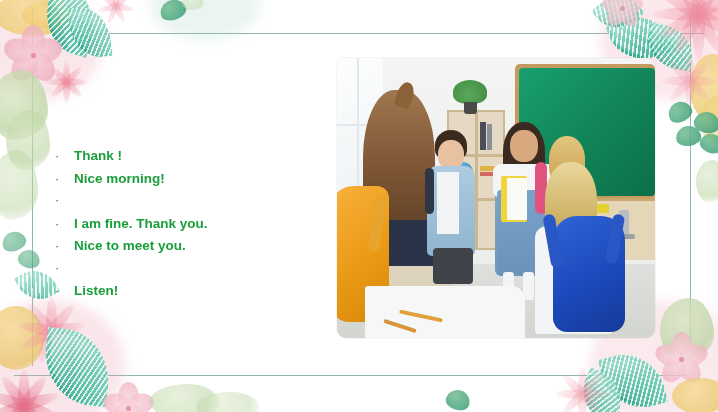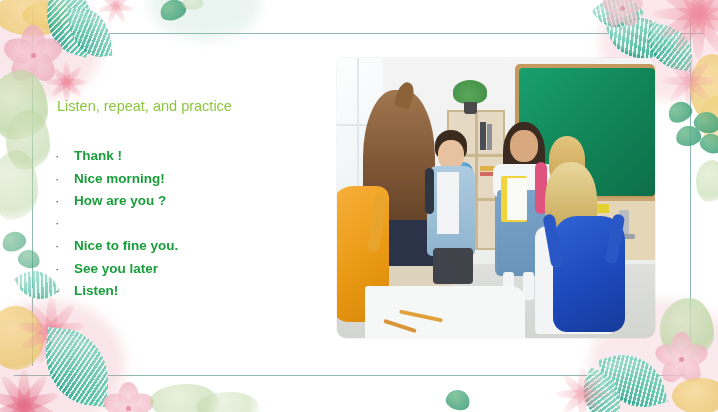--- a/index.html
+++ b/index.html
@@ -237,45 +237,43 @@
       <i></i>
     </div>
     <div class="sage" style="left:150px;top:384px;width:70px;height:34px;opacity:.55;"></div>
     <div class="sage" style="left:196px;top:392px;width:64px;height:28px;opacity:.45;"></div>
 
     <div class="sage" style="left:-8px;top:150px;width:46px;height:70px;opacity:.5;"></div>
     <div class="rleaf" style="left:2px;top:232px;width:24px;height:19px;transform:rotate(-20deg);opacity:.6;"></div>
     <div class="rleaf" style="left:18px;top:250px;width:22px;height:18px;transform:rotate(14deg);opacity:.6;"></div>
   </div>
 
-  <div id="subtitle">Listen, repeat, and practice</div>
 
   <ul id="phrase-list">
       <li>
         <span class="dot">·</span>
         <span class="txt">Thank !</span>
       </li>
       <li>
         <span class="dot">·</span>
         <span class="txt">Nice morning!</span>
       </li>
       <li>
         <span class="dot">·</span>
-        <span class="txt">How are you ?</span>
-      </li>
-      <li>
-        <span class="dot">·</span>
-      </li>
-      <li>
-        <span class="dot">·</span>
-        <span class="txt">Nice to fine you.</span>
-      </li>
-      <li>
-        <span class="dot">·</span>
-        <span class="txt">See you later</span>
+      </li>
+      <li>
+        <span class="dot">·</span>
+        <span class="txt">I am fine. Thank you.</span>
+      </li>
+      <li>
+        <span class="dot">·</span>
+        <span class="txt">Nice to meet you.</span>
+      </li>
+      <li>
+        <span class="dot">·</span>
       </li>
       <li>
         <span class="dot">·</span>
         <span class="txt">Listen!</span>
       </li>
     </ul>
 
   <div id="photo">
 
     <div class="ph" style="left:0;top:0;width:318px;height:218px;background:linear-gradient(180deg,#f3f4f3 0%,#eceeec 100%);"></div>

